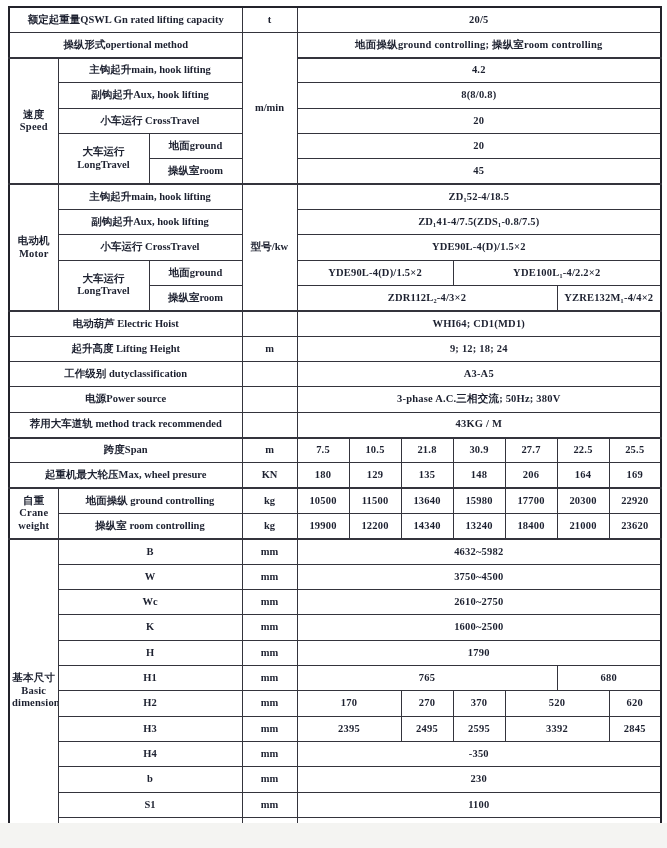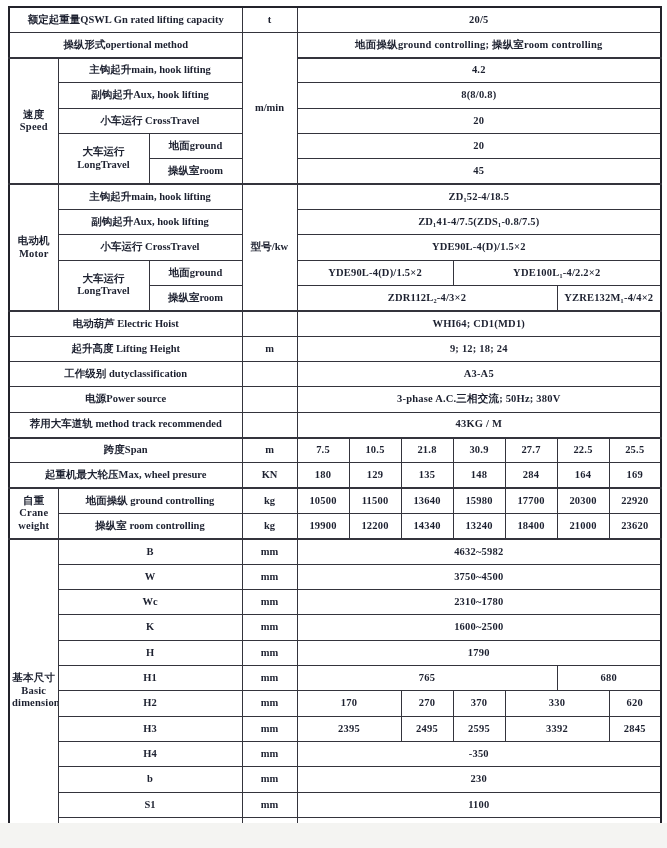--- a/index.html
+++ b/index.html
@@ -160,21 +160,21 @@
           <td class="k-value">22.5</td>
           <td class="k-value">25.5</td>
         </tr>
         <tr>
           <td colspan="3" class="k-label">起重机最大轮压Max, wheel presure</td>
           <td class="k-unit">KN</td>
           <td class="k-value">180</td>
           <td class="k-value">129</td>
           <td class="k-value">135</td>
           <td class="k-value">148</td>
-          <td class="k-value">284</td>
+          <td class="k-value">206</td>
           <td class="k-value">164</td>
           <td class="k-value">169</td>
         </tr>
         <tr class="sec">
           <td rowspan="2" class="k-group">自重
 Crane
 weight</td>
           <td colspan="2" class="k-label">地面操纵 ground controlling</td>
           <td class="k-unit">kg</td>
           <td class="k-value">10500</td>
@@ -205,21 +205,21 @@
           <td colspan="7" class="k-value">4632~5982</td>
         </tr>
         <tr>
           <td colspan="2" class="k-label">W</td>
           <td class="k-unit">mm</td>
           <td colspan="7" class="k-value">3750~4500</td>
         </tr>
         <tr>
           <td colspan="2" class="k-label">Wc</td>
           <td class="k-unit">mm</td>
-          <td colspan="7" class="k-value">2310~1780</td>
+          <td colspan="7" class="k-value">2610~2750</td>
         </tr>
         <tr>
           <td colspan="2" class="k-label">K</td>
           <td class="k-unit">mm</td>
           <td colspan="7" class="k-value">1600~2500</td>
         </tr>
         <tr>
           <td colspan="2" class="k-label">H</td>
           <td class="k-unit">mm</td>
           <td colspan="7" class="k-value">1790</td>
@@ -229,21 +229,21 @@
           <td class="k-unit">mm</td>
           <td colspan="5" class="k-value">765</td>
           <td colspan="2" class="k-value">680</td>
         </tr>
         <tr>
           <td colspan="2" class="k-label">H2</td>
           <td class="k-unit">mm</td>
           <td colspan="2" class="k-value">170</td>
           <td class="k-value">270</td>
           <td class="k-value">370</td>
-          <td colspan="2" class="k-value">330</td>
+          <td colspan="2" class="k-value">520</td>
           <td class="k-value">620</td>
         </tr>
         <tr>
           <td colspan="2" class="k-label">H3</td>
           <td class="k-unit">mm</td>
           <td colspan="2" class="k-value">2395</td>
           <td class="k-value">2495</td>
           <td class="k-value">2595</td>
           <td colspan="2" class="k-value">3392</td>
           <td class="k-value">2845</td>

